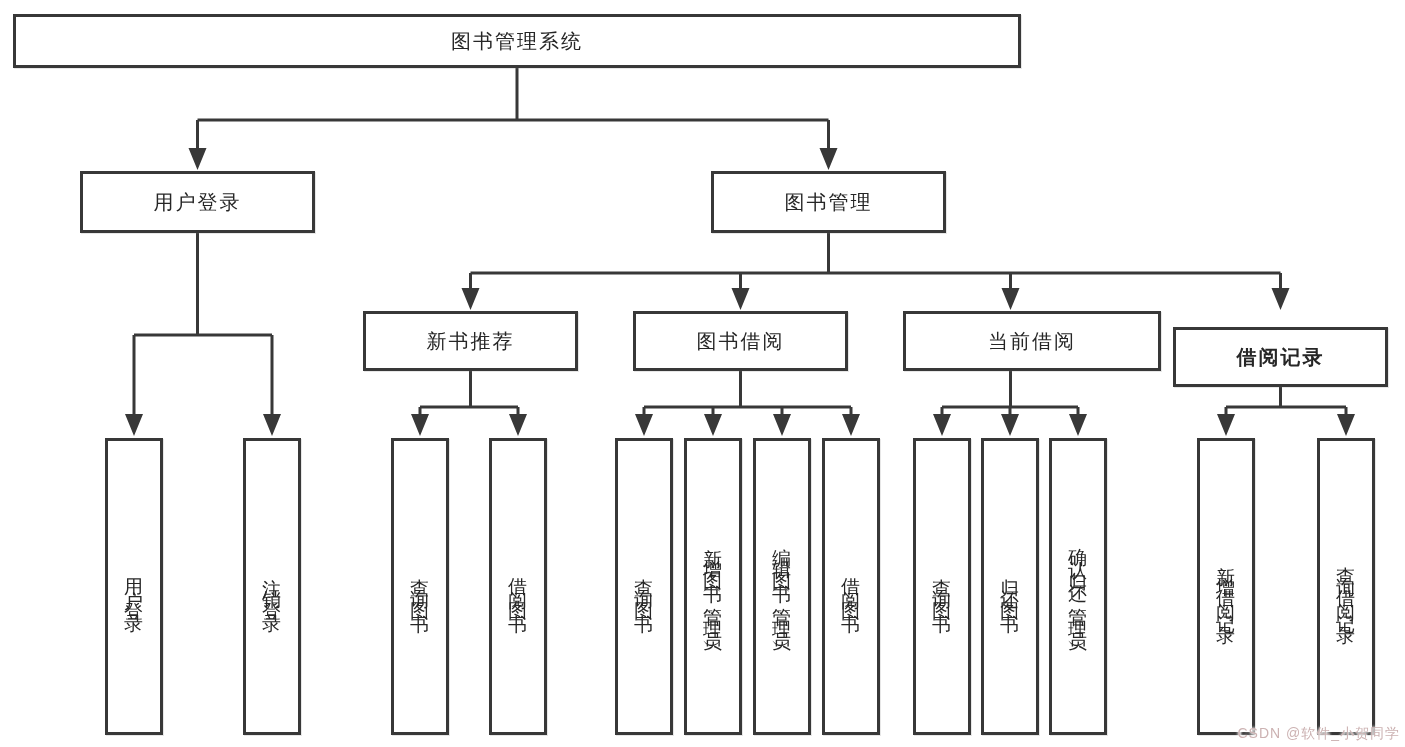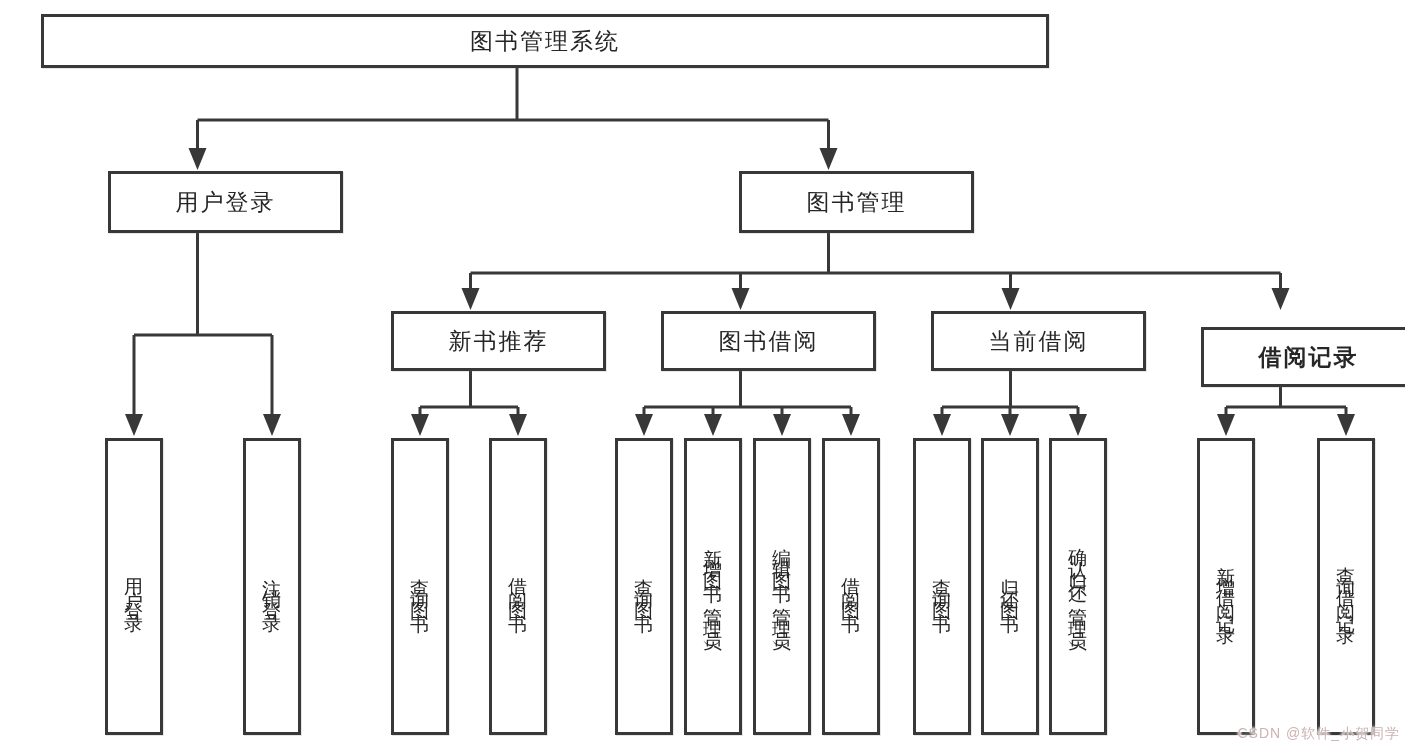--- a/index.html
+++ b/index.html
@@ -27,21 +27,21 @@
     position: absolute;
     box-sizing: border-box;
     background: var(--background);
     border: 3px solid var(--line);
     display: flex;
     align-items: center;
     justify-content: center;
     color: var(--text);
     box-shadow: 1px 1px 0 rgba(120,120,120,0.18);
   }
-  .h-node { font-size: 23px; letter-spacing: 2px; white-space: nowrap; margin-left: 28px; }
+  .h-node { font-size: 20px; letter-spacing: 2px; white-space: nowrap; }
   .v-node span.vtext {
     writing-mode: vertical-rl;
     text-orientation: mixed;
     font-size: 19px;
     line-height: 1;
     letter-spacing: 12px;
     white-space: nowrap;
   }
   .watermark {
     position: absolute;
@@ -99,21 +99,21 @@
   <div class="node h-node" style="left:363px; top:311px; width:215px; height:60px;">
     <span>新书推荐</span>
   </div>
 
   <div class="node h-node" style="left:711px; top:171px; width:235px; height:62px;">
     <span>图书管理</span>
   </div>
   <div class="node h-node" style="left:633px; top:311px; width:215px; height:60px;justify-content:center;">
     <span>图书借阅</span>
   </div>
-  <div class="node h-node" style="left:903px; top:311px; width:215px; height:60px;">
+  <div class="node h-node" style="left:903px; top:311px; width:258px; height:60px;">
     <span>当前借阅</span>
   </div>
   <div class="node h-node" style="left:1173px; top:327px; width:215px; height:60px;font-weight:bold;">
     <span>借阅记录</span>
   </div>
 
   <div class="node v-node" style="left:105px; top:438px; width:58px; height:297px;">
     <span class="vtext">用户登录</span>
   </div>
   <div class="node v-node" style="left:243px; top:438px; width:58px; height:297px;">

